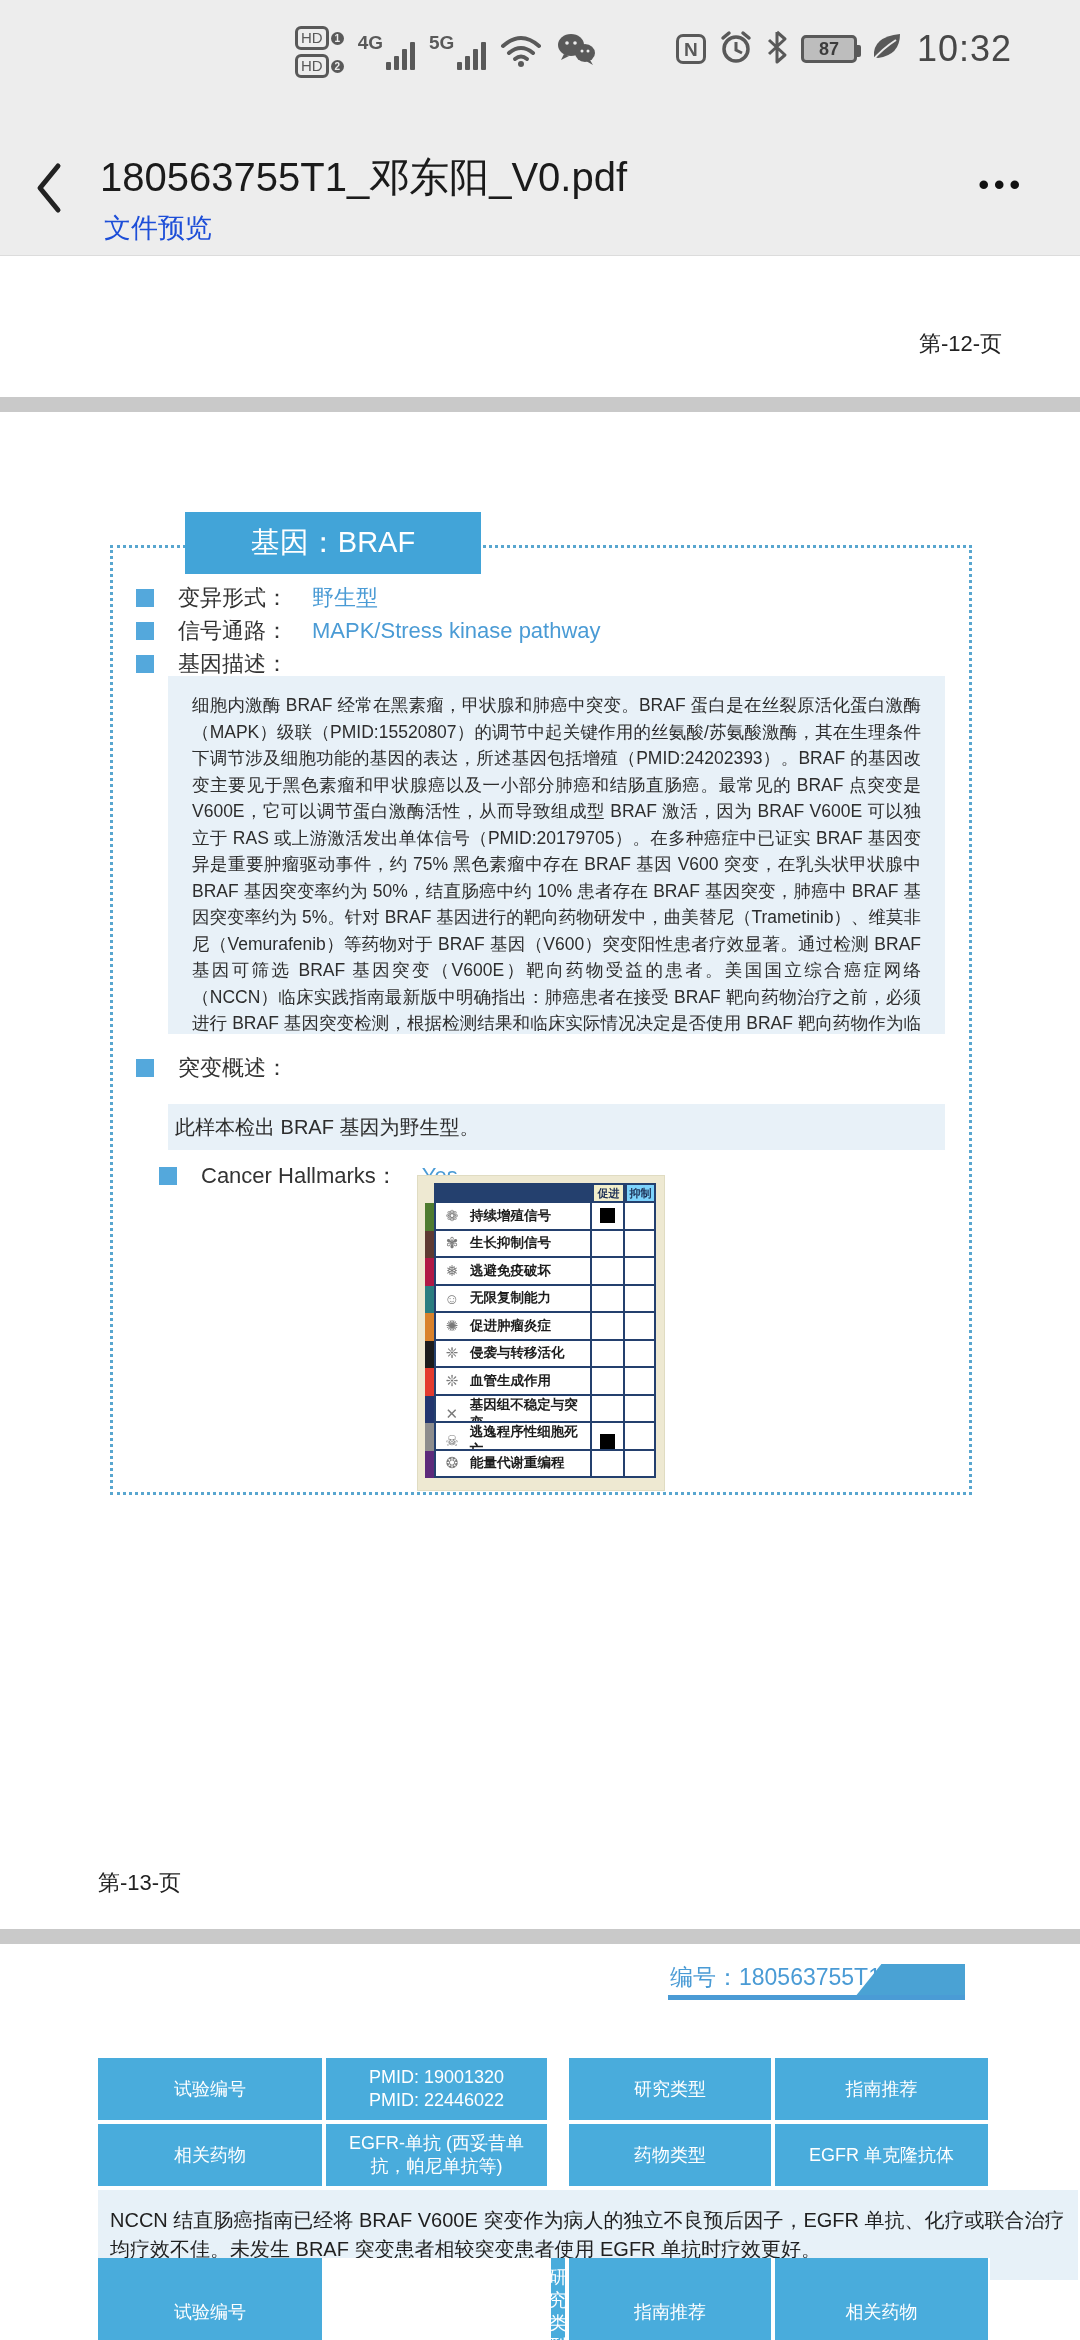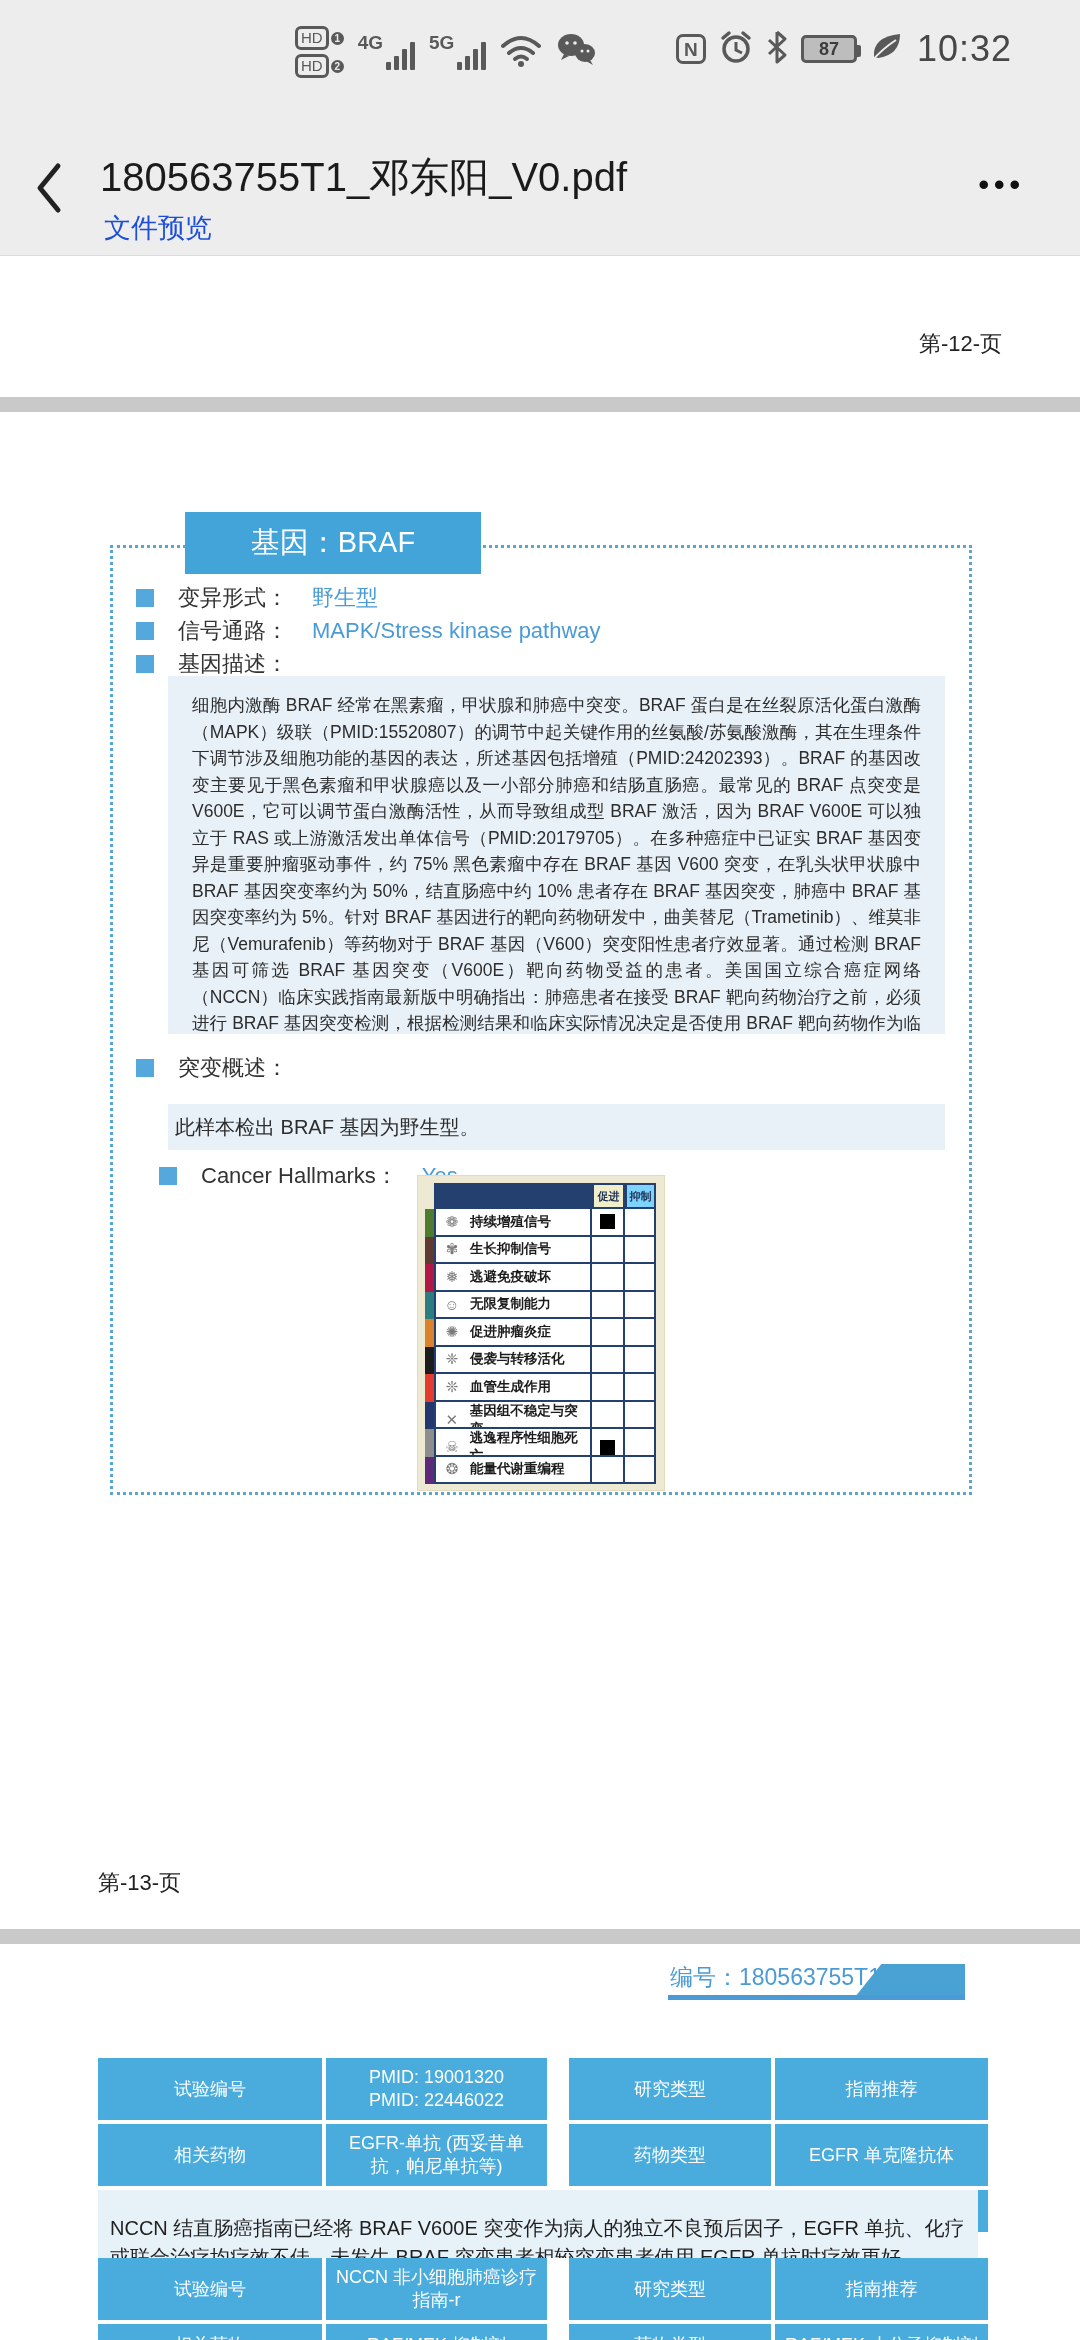--- a/index.html
+++ b/index.html
@@ -51,21 +51,21 @@
   .fvalue { font-size:22px; color:#4a9bd5; }
   .bluebox { position:absolute; left:168px; width:777px; background:#e8f1f8; color:#2d2d2d; }
   .descbox { top:676px; height:358px; padding:16px 24px; font-size:17.5px; line-height:26.5px;
     text-align:justify; overflow:hidden; }
   .samplebox { top:1104px; height:46px; font-size:20px; line-height:46px; padding:0 7px; }
 
   
   .hm-panel { position:absolute; left:418px; top:1176px; width:246px; height:314px;
     background:#eee9d2; padding:7px 8px 7px 7px; box-shadow:0 0 0 1px #e0dcc2; }
   .hm-row, .hm-head { display:grid; grid-template-columns:9px 1fr 33px 31px; height:27.5px; }
-  .hm-head { height:26px; }
+  .hm-head { height:20px; }
   .hm-bar { width:9px; height:100%; }
   .hm-cell { background:#fff; border:2px solid #24406e; margin-top:-2px; display:flex; align-items:center; }
   .hm-main { gap:6px; padding-left:4px; }
   .hm-icon { font-size:15px; color:#7a7a7a; width:24px; text-align:center; }
   .hm-label { font-family:"Liberation Serif", serif; font-weight:bold; font-size:13.5px; color:#1c1c1c; }
   .hm-check { justify-content:center; margin-left:-2px; }
   .hm-mark { width:15px; height:15px; background:#000; }
   .hm-headbar { background:#24406e; border:2px solid #24406e; margin-top:0; }
   .hm-colhead { font-family:"Liberation Serif", serif; font-weight:bold; font-size:11px; color:#1c2f55;
     justify-content:center; margin-top:0; }
@@ -74,22 +74,22 @@
   .repno-text { position:absolute; left:670px; top:1962px; font-size:23px; color:#4a9bd5; }
   .repno-shape { position:absolute; left:855px; top:1964px; width:110px; height:33px; background:#4aa2d4;
     clip-path:polygon(24% 0, 100% 0, 100% 100%, 0% 100%); }
   .repno-line { position:absolute; left:668px; top:1995px; width:297px; height:5px; background:#4a9bd5; }
 
   .btable { position:absolute; left:98px; width:892px; display:grid;
     grid-template-columns:224px 221px 14px 202px 213px; gap:4px; background:#fff; }
   .bcell { background:#49acdc; color:#fff; font-size:18px; line-height:23px; padding:8px 6px;
     display:flex; align-items:center; justify-content:center; text-align:center; white-space:pre-line; min-height:42px; }
   .bspacer { background:transparent; }
-  .notebox { position:absolute; left:98px; top:2190px; width:880px; background:#e7f1f8;
-    font-size:20px; line-height:29px; color:#1f1f1f; padding:24px 12px; }
+  .notebox { position:absolute; left:98px; top:2190px; width:980px; background:#e7f1f8;
+    font-size:20px; line-height:29px; color:#1f1f1f; padding:16px 12px; }
 </style>
 </head>
 <body>
 
 <div class="topchrome">
   <div class="sb-left">
     <div class="hd-stack">
       <div class="hd-badge">
         <span class="hd-box">HD</span>
         <span class="hd-sub">1</span>
@@ -341,21 +341,20 @@
       <div class="bcell">结直肠癌</div>
       <div class="bspacer"></div>
       <div class="bcell"></div>
       <div class="bcell"></div>
     </div>
 
   <div class="notebox" style="top:1933px;">NCCN 结直肠癌指南已经将 BRAF V600E 突变作为病人的独立不良预后因子，EGFR 单抗、化疗或联合治疗均疗效不佳。未发生 BRAF 突变患者相较突变患者使用 EGFR 单抗时疗效更好。</div>
 
   <div class="btable" style="top:2001px;">
       <div class="bcell">试验编号</div>
-      <div class="bcell">NCCN 非小细胞肺癌诊疗指南-r</div>
       <div class="bspacer"></div>
       <div class="bcell">研究类型</div>
       <div class="bcell">指南推荐</div>
       <div class="bcell">相关药物</div>
       <div class="bcell">RAF/MEK 抑制剂</div>
       <div class="bspacer"></div>
       <div class="bcell">药物类型</div>
       <div class="bcell">RAF/MEK 小分子抑制剂</div>
     </div>
 </div>

